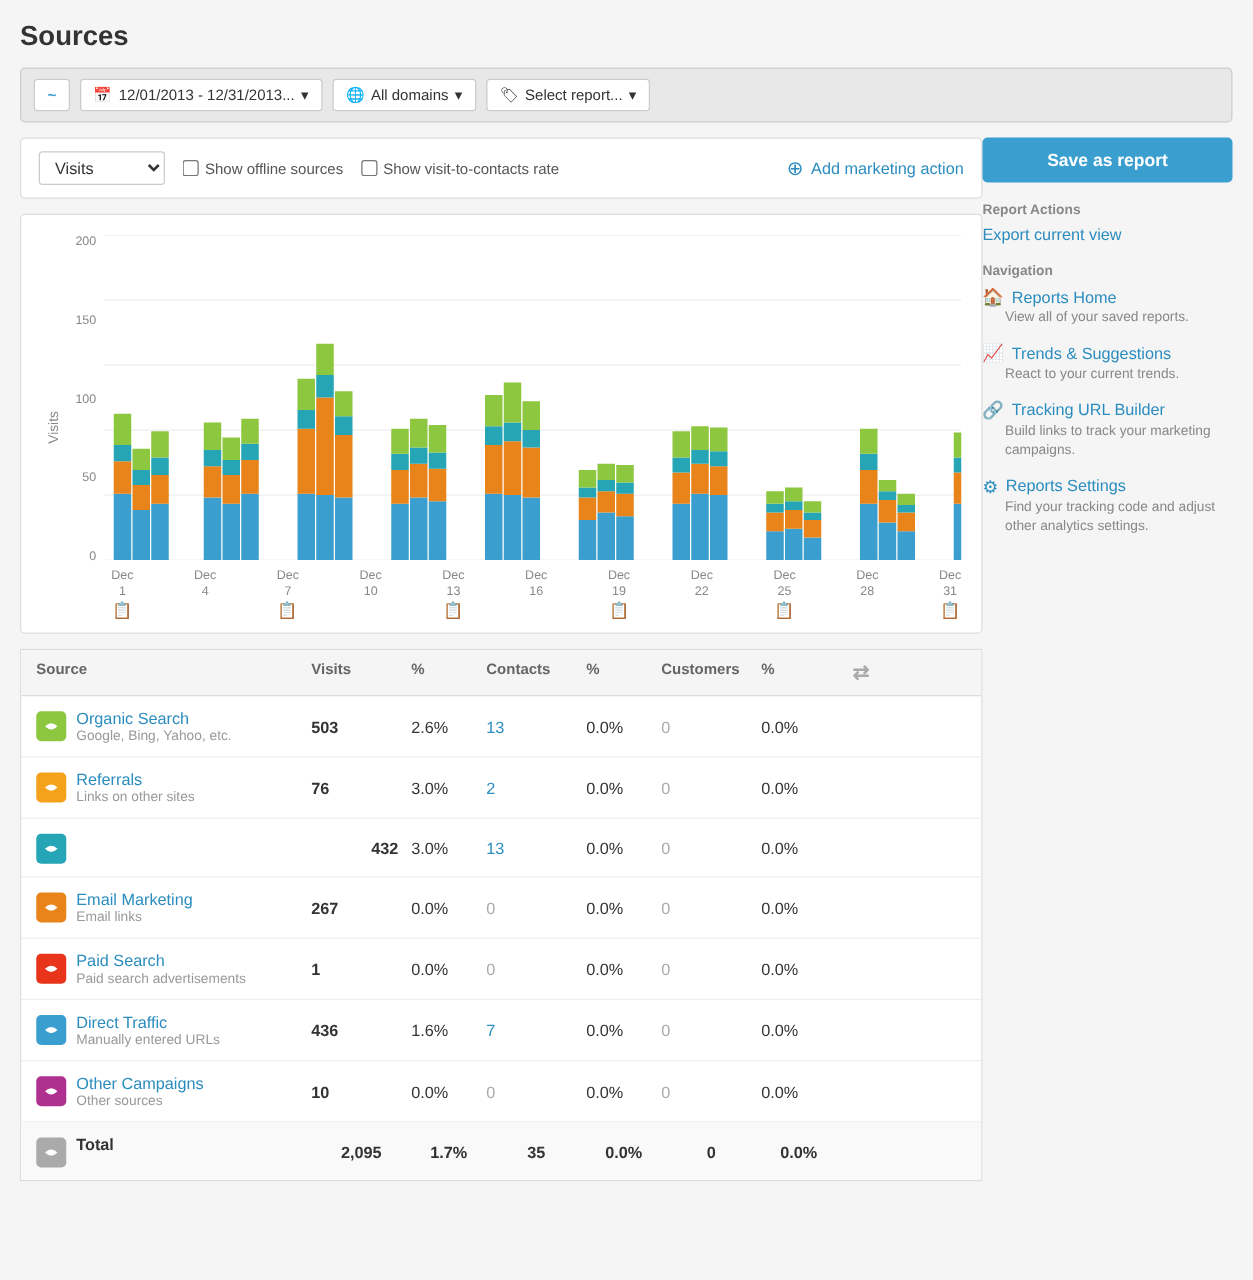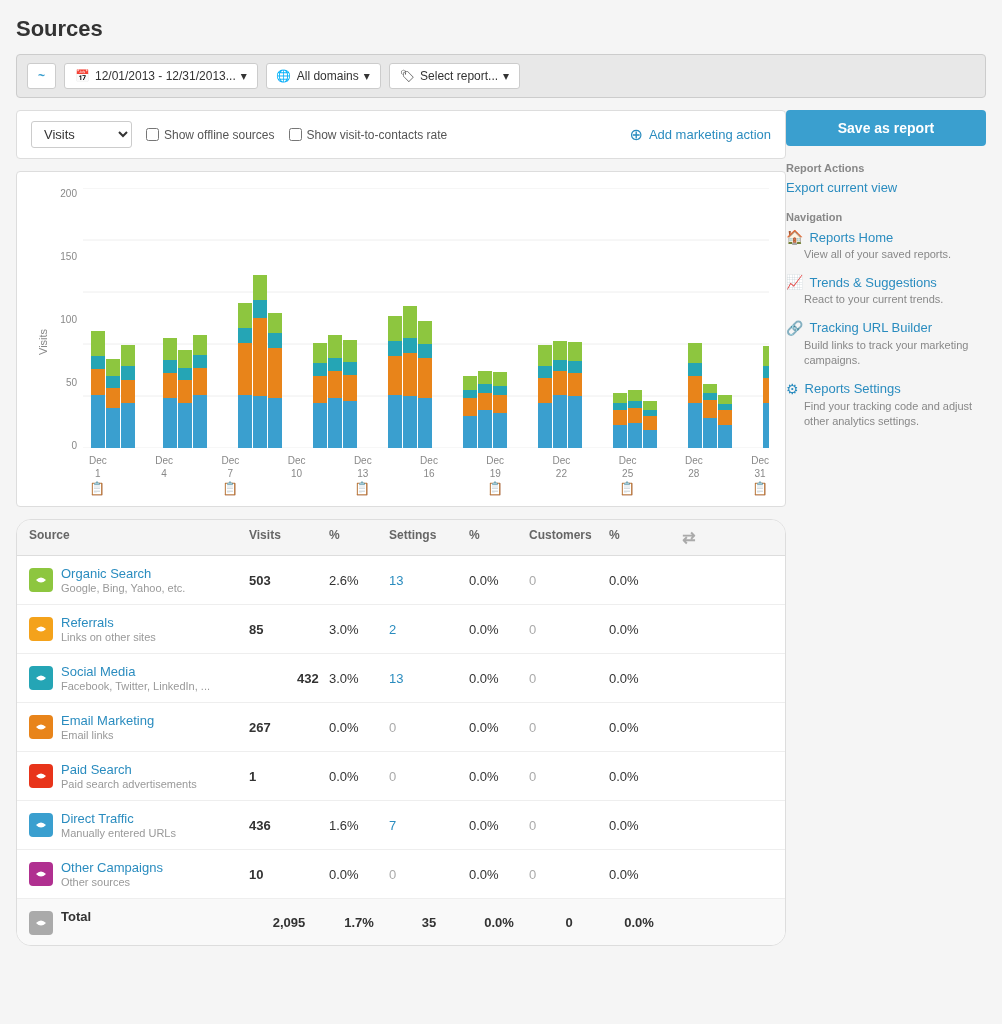--- a/index.html
+++ b/index.html
@@ -26,21 +26,21 @@
     .checkbox-label { display: flex; align-items: center; gap: 5px; font-size: 12px; color: #555; cursor: pointer; }
     .checkbox-label input { cursor: pointer; }
 
     .chart-container { background: white; border: 1px solid #ddd; border-radius: 4px; padding: 16px 16px 10px; margin-bottom: 12px; }
 
     .chart-area { display: flex; }
     .chart-y-label { writing-mode: vertical-rl; text-orientation: mixed; transform: rotate(180deg); font-size: 11px; color: #888; display: flex; align-items: center; justify-content: center; width: 20px; }
 
     .y-axis-labels { display: flex; flex-direction: column; justify-content: space-between; align-items: flex-end; padding-right: 6px; width: 30px; font-size: 10px; color: #888; }
 
-    .table-container { background: white; border: 1px solid #ddd; border-radius: 15px; overflow: hidden; }
+    .table-container { background: white; border: 1px solid #ddd; border-radius: 0; overflow: hidden; }
     .table-header { display: grid; grid-template-columns: 220px 80px 60px 80px 60px 80px 60px 40px; background: #f5f5f5; border-bottom: 1px solid #ddd; padding: 8px 12px; font-size: 12px; color: #666; font-weight: bold; }
     .table-row { display: grid; grid-template-columns: 220px 80px 60px 80px 60px 80px 60px 40px; padding: 10px 12px; border-bottom: 1px solid #eee; align-items: center; }
     .table-row:last-child { border-bottom: none; text-align: center; }
     .table-row.total-row { background: #f9f9f9; font-weight: bold; }
 
     .source-cell { display: flex; align-items: flex-start; gap: 8px; }
     .source-icon { width: 24px; height: 24px; border-radius: 4px; display: flex; align-items: center; justify-content: center; flex-shrink: 0; margin-top: 2px; }
     .source-icon svg { width: 14px; height: 14px; }
 
     .source-name { color: #2a8cbf; font-size: 13px; cursor: pointer; }
@@ -364,21 +364,21 @@
             </div>
           </div>
         </div>
       </div>
 
       <div class="table-container">
         <div class="table-header">
           <span>Source</span>
           <span>Visits</span>
           <span>%</span>
-          <span>Settings</span>
+          <span>Contacts</span>
           <span>%</span>
           <span>Customers</span>
           <span>%</span>
           <span class="sort-icon">⇄</span>
         </div>
 
         <div class="table-row">
           <div class="source-cell">
             <div class="source-icon" style="background:#8dc63f;">
               <svg viewBox="0 0 14 14" fill="white">
@@ -407,40 +407,36 @@
                   <path d="M2 7 Q7 2 12 7 Q7 12 2 7Z"></path>
                   <path d="M7 2 L7 12"></path>
                   <path d="M2 7 L12 7"></path>
                 </svg>
             </div>
             <div>
               <div class="source-name">Referrals</div>
               <div class="source-sub">Links on other sites</div>
             </div>
           </div>
-          <span class="col-val" style="font-weight:bold;">85</span>
+          <span class="col-val" style="font-weight:bold;">76</span>
           <span class="col-val">3.0%</span>
           <span class="col-link">2</span>
           <span class="col-val">0.0%</span>
           <span class="col-muted">0</span>
           <span class="col-val">0.0%</span>
         </div>
 
         <div class="table-row">
           <div class="source-cell">
             <div class="source-icon" style="background:#25a5b5;">
               <svg viewBox="0 0 14 14" fill="white">
                   <path d="M2 7 Q7 2 12 7 Q7 12 2 7Z"></path>
                   <path d="M7 2 L7 12"></path>
                   <path d="M2 7 L12 7"></path>
                 </svg>
-            </div>
-            <div>
-              <div class="source-name">Social Media</div>
-              <div class="source-sub">Facebook, Twitter, LinkedIn, ...</div>
             </div>
           </div>
           <span class="col-val" style="font-weight:bold;margin-left:48px;">432</span>
           <span class="col-val">3.0%</span>
           <span class="col-link">13</span>
           <span class="col-val">0.0%</span>
           <span class="col-muted">0</span>
           <span class="col-val">0.0%</span>
         </div>
 

